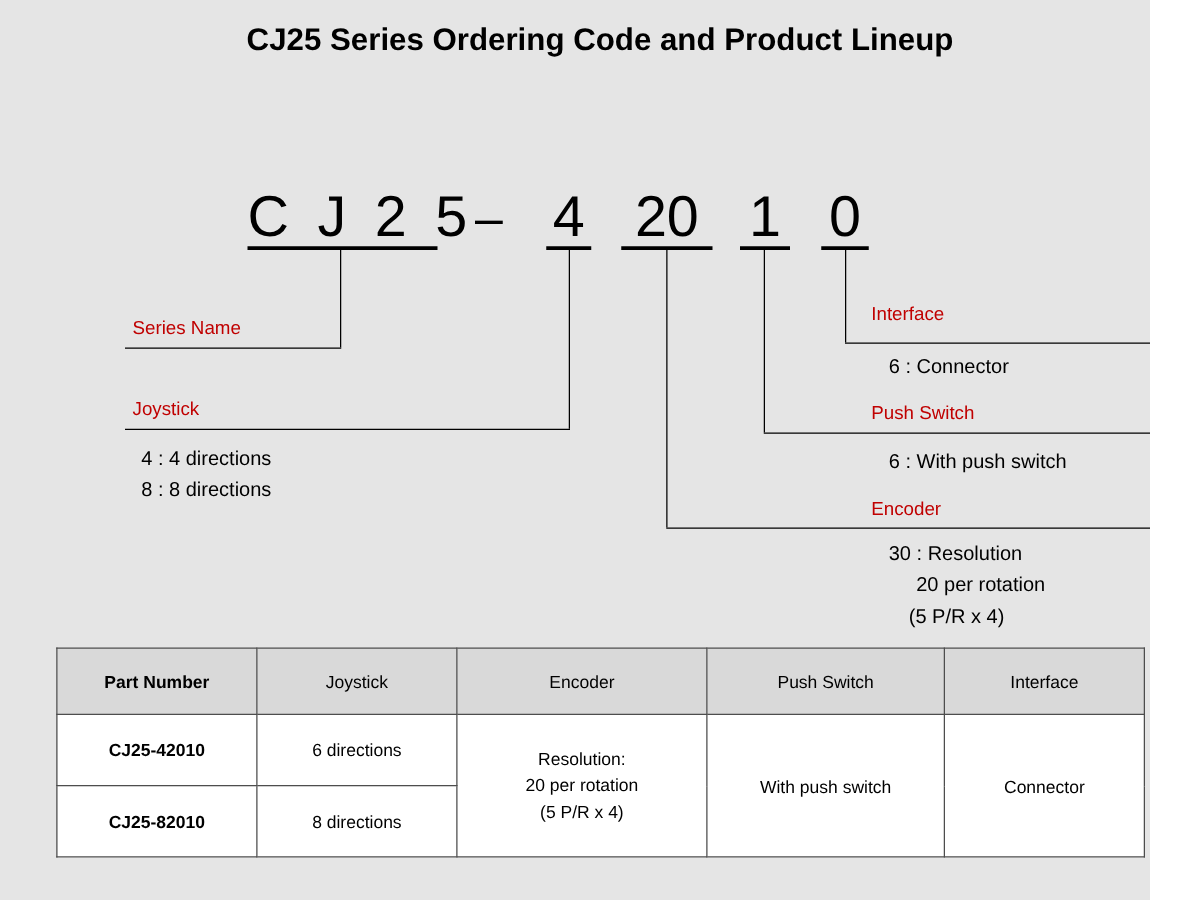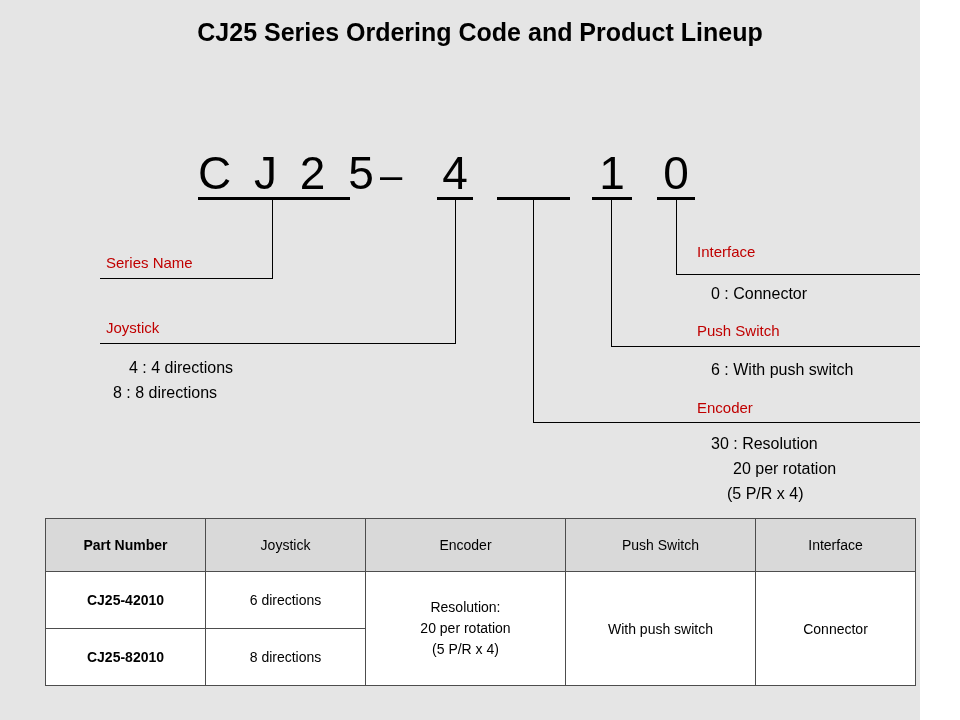--- a/index.html
+++ b/index.html
@@ -137,20 +137,21 @@
   <div class="page-title">CJ25 Series Ordering Code and Product Lineup</div>
 
   <div class="code-seg spaced" style="left:198px; top:150px; width:152px;">C J 2 5</div>
   <div class="code-rule" style="left:198px; top:197px; width:152px;"></div>
 
   <div class="code-dash" style="left:380px; top:152px;">–</div>
 
   <div class="code-seg" style="left:437px; top:150px; width:36px;">4</div>
   <div class="code-rule" style="left:437px; top:197px; width:36px;"></div>
 
+  <div class="code-seg" style="left:497px; top:150px; width:73px;">20</div>
   <div class="code-rule" style="left:497px; top:197px; width:73px;"></div>
 
   <div class="code-seg" style="left:592px; top:150px; width:40px;">1</div>
   <div class="code-rule" style="left:592px; top:197px; width:40px;"></div>
 
   <div class="code-seg" style="left:657px; top:150px; width:38px;">0</div>
   <div class="code-rule" style="left:657px; top:197px; width:38px;"></div>
 
   <div class="vline" style="left:272px; top:200px; height:78px;"></div>
   <div class="hline" style="left:100px; top:278px; width:173px;"></div>
@@ -163,25 +164,25 @@
 
   <div class="vline" style="left:611px; top:200px; height:146px;"></div>
   <div class="hline" style="left:611px; top:346px; width:349px;"></div>
 
   <div class="vline" style="left:676px; top:200px; height:74px;"></div>
   <div class="hline" style="left:676px; top:274px; width:284px;"></div>
 
   <div class="callout-label" style="left:106px; top:254px;">Series Name</div>
 
   <div class="callout-label" style="left:106px; top:319px;">Joystick</div>
-  <div class="callout-value" style="left:129px; top:357px;">4 : 4 directions</div>
+  <div class="callout-value" style="left:113px; top:357px;">4 : 4 directions</div>
   <div class="callout-value" style="left:113px; top:382px;">8 : 8 directions</div>
 
   <div class="callout-label" style="left:697px; top:243px;">Interface</div>
-  <div class="callout-value" style="left:711px; top:283px;">0 : Connector</div>
+  <div class="callout-value" style="left:711px; top:283px;">6 : Connector</div>
 
   <div class="callout-label" style="left:697px; top:322px;">Push Switch</div>
   <div class="callout-value" style="left:711px; top:359px;">6 : With push  switch</div>
 
   <div class="callout-label" style="left:697px; top:399px;">Encoder</div>
   <div class="callout-value" style="left:711px; top:433px;">30 : Resolution</div>
   <div class="callout-value" style="left:733px; top:458px;">20 per rotation</div>
   <div class="callout-value" style="left:727px; top:483px;">(5 P/R x 4)</div>
 
   <table class="lineup-table">

